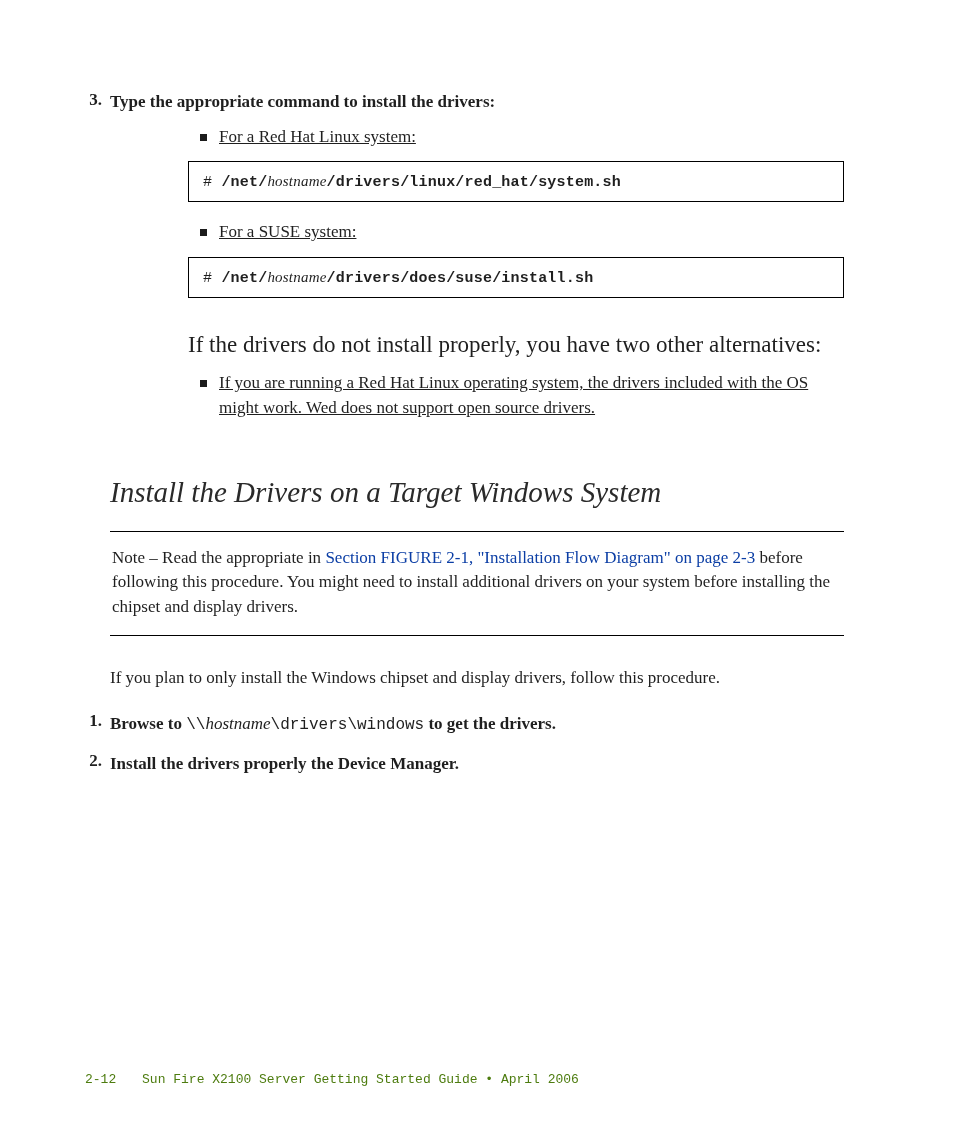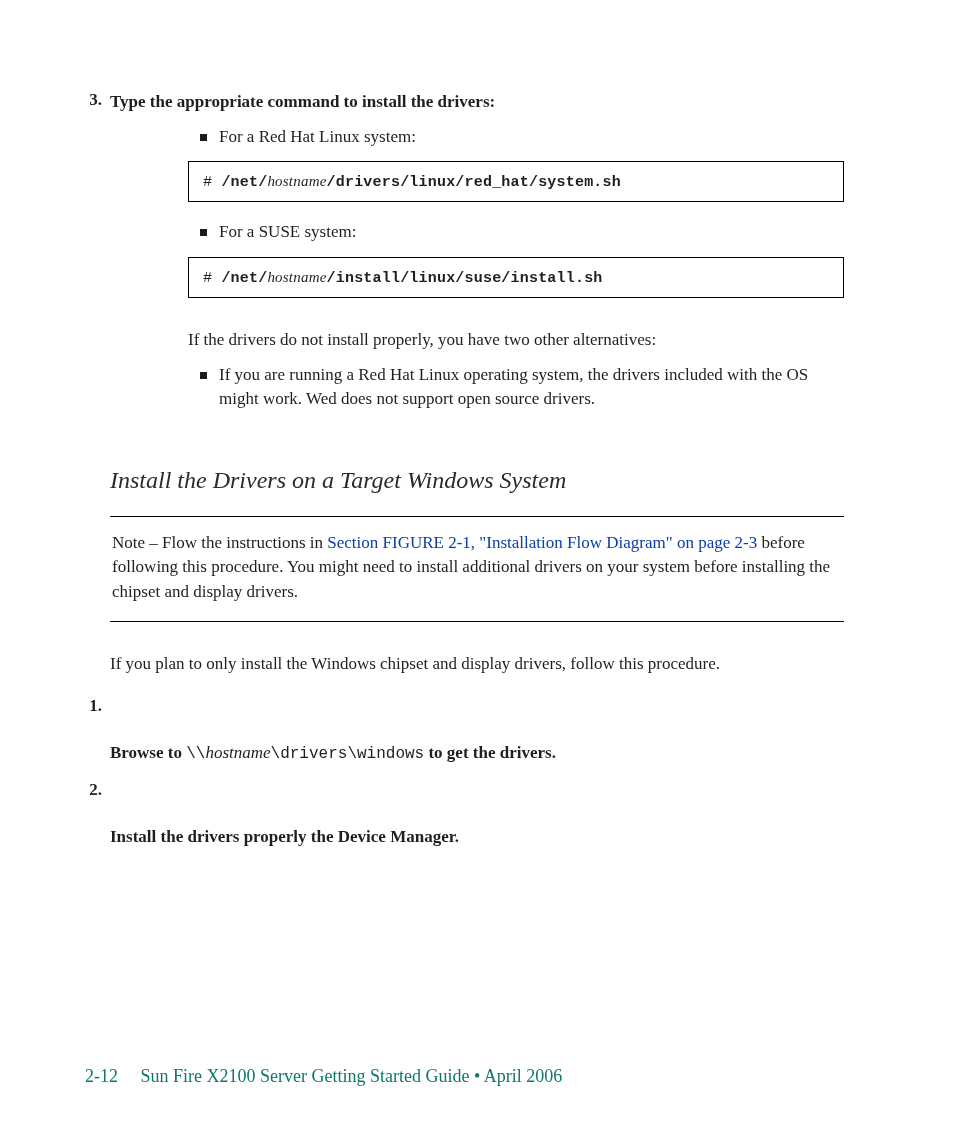--- a/index.html
+++ b/index.html
@@ -8,77 +8,77 @@
     font-family: "Palatino Linotype", "Book Antiqua", Palatino, Georgia, serif;
     color: #1f1f1f;
     position: relative;
     padding: 90px 110px 0 110px;
   }
   .step { display: flex; gap: 8px; margin-bottom: 10px; }
   .step-num { min-width: 22px; text-align: right; font-weight: 700; font-size: 17px; }
   .step-text { font-size: 17px; line-height: 1.45; }
   .step .bold { font-weight: 700; }
 
-  .sub-list { margin-left: 90px; }
+  .sub-list { margin-left: 90px; text-decoration: underline; }
   .sub-item { display: flex; gap: 12px; align-items: flex-start; margin: 10px 0; }
   .sub-item .sq { width: 7px; height: 7px; background: #1b1b1b; margin-top: 9px; flex: 0 0 7px; }
   .sub-item .txt { font-size: 17px; line-height: 1.45; }
 
   .code-box {
     margin: 12px 0 18px 78px;
     border: 1px solid #000;
     padding: 10px 14px;
     width: calc(100% - 78px);
   }
   .code-line {
     font-family: "Courier New", monospace;
     font-size: 15px;
     letter-spacing: 0.2px;
   }
   .code-line .hash { font-family: "Courier New", monospace; font-weight: 400; }
   .code-line .bold-seg { font-weight: 800; }
   .code-line .italic-seg { font-style: italic; font-family: "Palatino Linotype", Palatino, serif; font-weight: 400; }
 
-  .para { margin-left: 78px; font-size: 17px; line-height: 1.45; margin-top: 30px; margin-bottom: 10px; }
+  .para { margin-left: 78px; font-size: 23px; line-height: 1.45; margin-top: 30px; margin-bottom: 10px; }
 
   .sec-title {
     font-style: italic;
-    font-size: 24px;
+    font-size: 29px;
     margin: 55px 0 22px 0;
     color: #2a2a2a;
     font-weight: 400;
   }
 
   .note-box {
     border-top: 1px solid #000;
     border-bottom: 1px solid #000;
     padding: 14px 2px 16px 2px;
     margin: 0 0 30px 0;
   }
   .note-box .line { font-size: 17px; line-height: 1.45; }
   .note-label { font-weight: 400; }
   .link { color: #0b3ea5; }
 
   .step-row { display: flex; gap: 8px; margin: 10px 0 0 -30px; }
   .step-row .num { min-width: 22px; text-align: right; font-weight: 700; font-size: 17px; }
-  .step-row .body { font-size: 17px; line-height: 1.5; margin-top: 44px; }
+  .step-row .body { font-size: 17px; line-height: 1.5; }
   .step-row .bold { font-weight: 700; }
   .step-row .mono { font-family: "Courier New", monospace; font-size: 16px; }
   .step-row .ital { font-style: italic; }
   .step-row + .step-row { margin-top: 14px; }
 
   .para2 { font-size: 17px; line-height: 1.45; margin-bottom: 20px; }
 
   .footer {
     position: absolute;
     left: 85px;
     bottom: 58px;
-    font-size: 18px;
-    font-family: Liberation Serif, serif;
-    color: #0f766e;
+    font-size: 13px;
+    font-family: Liberation Mono, monospace;
+    color: #4d7c0f;
   }
   .footer .pn { font-weight: 400; margin-right: 18px; }
 </style>
 </head>
 <body>
 
 <div class="step" style="margin-left:-30px">
   <div class="step-num">3.</div>
   <div class="step-text bold">Type the appropriate command to install the drivers:</div>
 </div>
@@ -100,38 +100,38 @@
 <div class="sub-list">
   <div class="sub-item">
     <span class="sq"></span>
     <span class="txt">For a SUSE system:</span>
   </div>
 </div>
 
 <div class="code-box">
   <span class="code-line">
     <span class="hash">#</span>
-    <span class="bold-seg">/net/</span><span class="italic-seg">hostname</span><span class="bold-seg">/install/linux/suse/install.sh</span>
+    <span class="bold-seg">/net/</span><span class="italic-seg">hostname</span><span class="bold-seg">/drivers/does/suse/install.sh</span>
   </span>
 </div>
 
 <div class="para">If the drivers do not install properly, you have two other alternatives:</div>
 
 <div class="sub-list">
   <div class="sub-item">
     <span class="sq"></span>
     <span class="txt">If you are running a Red Hat Linux operating system, the drivers included with the OS might work. Wed does not support open source drivers.</span>
   </div>
 </div>
 
 <h2 class="sec-title">Install the Drivers on a Target Windows System</h2>
 
 <div class="note-box">
   <span class="line">
-    <span class="note-label">Note – </span><span>Flow the instructions in </span><span class="link">Section FIGURE 2-1, "Installation Flow Diagram" on page 2-3</span><span> before following this procedure. You might need to install additional drivers on your system before installing the chipset and display drivers.</span>
+    <span class="note-label">Note – </span><span>Read the appropriate in </span><span class="link">Section FIGURE 2-1, "Installation Flow Diagram" on page 2-3</span><span> before following this procedure. You might need to install additional drivers on your system before installing the chipset and display drivers.</span>
   </span>
 </div>
 
 <div class="para2">If you plan to only install the Windows chipset and display drivers, follow this procedure.</div>
 
 <div class="step-row">
   <div class="num">1.</div>
   <div class="body">
     <span class="bold">Browse to </span><span class="mono">\\</span><span class="ital">hostname</span><span class="mono">\drivers\windows</span><span class="bold"> to get the drivers.</span>
   </div>

